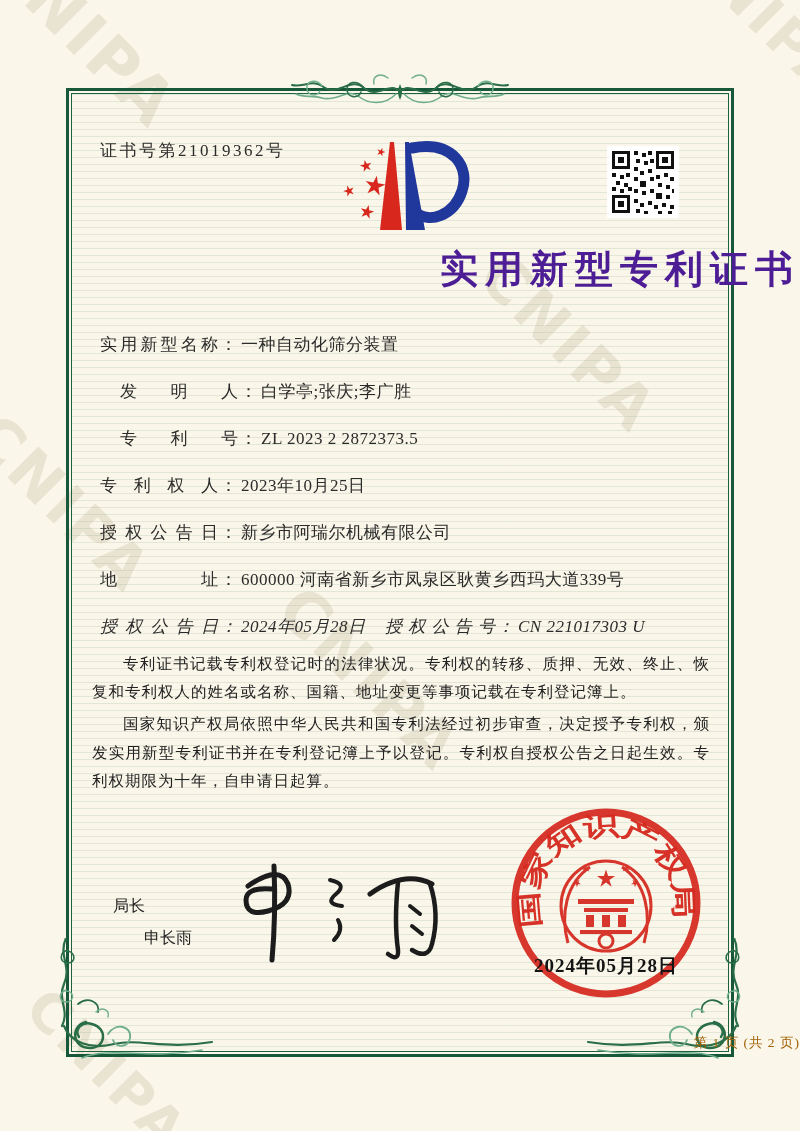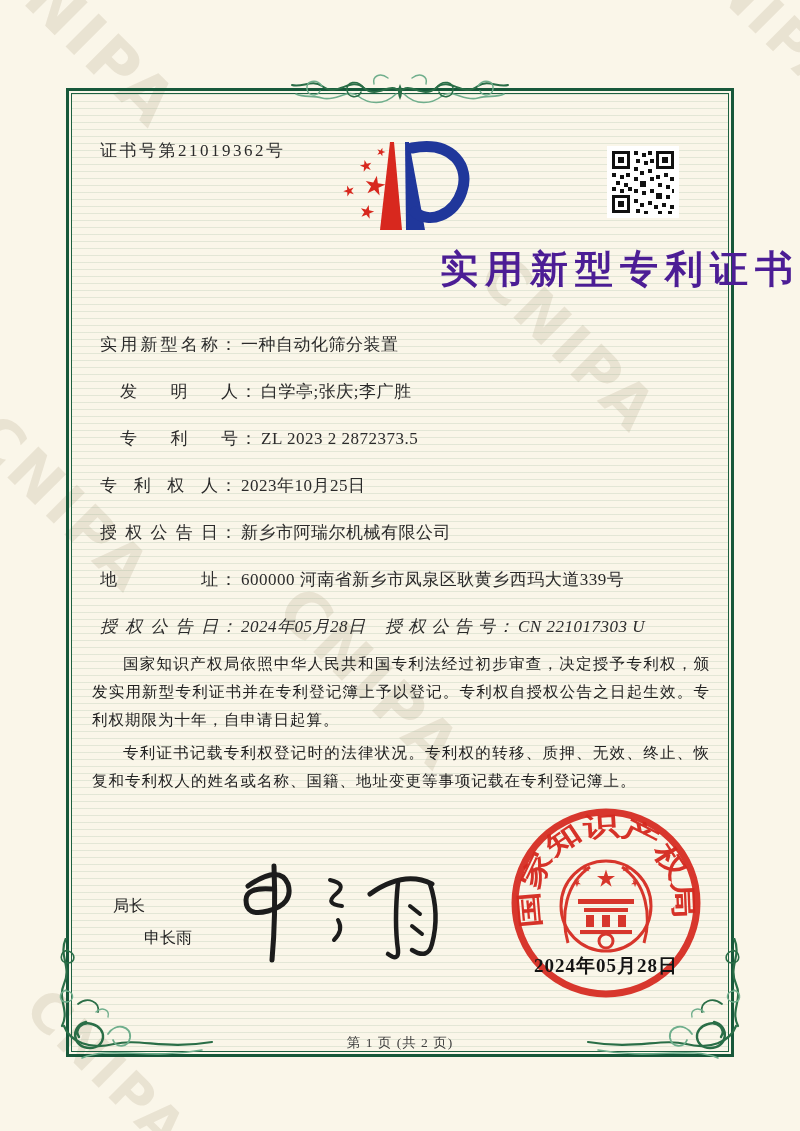--- a/index.html
+++ b/index.html
@@ -48,22 +48,22 @@
   .director-title{position:absolute;left:113px;top:896px;font-size:16px;color:#222;
         font-family:Liberation Mono, monospace;}
   .director-name{position:absolute;left:113px;top:928px;font-size:16px;color:#222;
         font-family:"Liberation Sans","DejaVu Sans",sans-serif;margin-left:31px;}
   .signature{position:absolute;left:218px;top:856px;}
 
   .seal{position:absolute;left:506px;top:803px;width:200px;height:200px;}
   .seal-date{position:absolute;left:0;right:0;top:150px;text-align:center;
        font-size:19px;font-weight:bold;color:#141414;letter-spacing:1px;}
 
-  .page-info{position:absolute;left:0;right:0;top:1034px;text-align:center;
-       font-size:13.5px;color:#404040;letter-spacing:1px;}
+  .page-info{position:absolute;left:0;right:0;top:1034px;text-align:right;
+       font-size:13.5px;color:#a16207;letter-spacing:1px;}
   .footer-note{position:absolute;left:0;right:0;top:1076px;text-align:center;
        font-size:17px;color:#222;letter-spacing:5px;}
 </style>
 </head>
 <body>
 
 <div class="page">
 
   <div class="wm" style="left:-34px;top:-4px;font-size:64px;">CNIPA</div>
   <div class="wm" style="left:660px;top:-18px;font-size:56px;">CNIPA</div>
@@ -212,22 +212,22 @@
     </div>
     <div class="frow" style="top:291px;font-style:italic;">
       <span class="f-label">授权公告日</span><span class="f-colon">：</span><span class="f-value">2024年05月28日</span>
       <span class="grant-2">
         <span class="f-label">授权公告号</span><span class="f-colon">：</span><span class="f-value">CN 221017303 U</span>
       </span>
     </div>
   </div>
 
   <div class="paras">
+    <p>专利证书记载专利权登记时的法律状况。专利权的转移、质押、无效、终止、恢复和专利权人的姓名或名称、国籍、地址变更等事项记载在专利登记簿上。</p>
     <p>国家知识产权局依照中华人民共和国专利法经过初步审查，决定授予专利权，颁发实用新型专利证书并在专利登记簿上予以登记。专利权自授权公告之日起生效。专利权期限为十年，自申请日起算。</p>
-    <p>专利证书记载专利权登记时的法律状况。专利权的转移、质押、无效、终止、恢复和专利权人的姓名或名称、国籍、地址变更等事项记载在专利登记簿上。</p>
   </div>
 
   <div class="director-title">局长</div>
   <div class="director-name">申长雨</div>
 
   <svg class="signature" width="230" height="110" viewBox="0 0 230 110">
     <g fill="none" stroke="#1c1c1c" stroke-width="5" stroke-linecap="round" stroke-linejoin="round">
       <path d="M30,30 Q62,8 70,28 Q76,48 50,55 Q28,61 28,44 Q28,31 54,33"></path>
       <path d="M56,10 Q58,60 54,104"></path>
       <path d="M112,24 Q130,28 118,38 Q106,48 124,50" stroke-width="4"></path>

